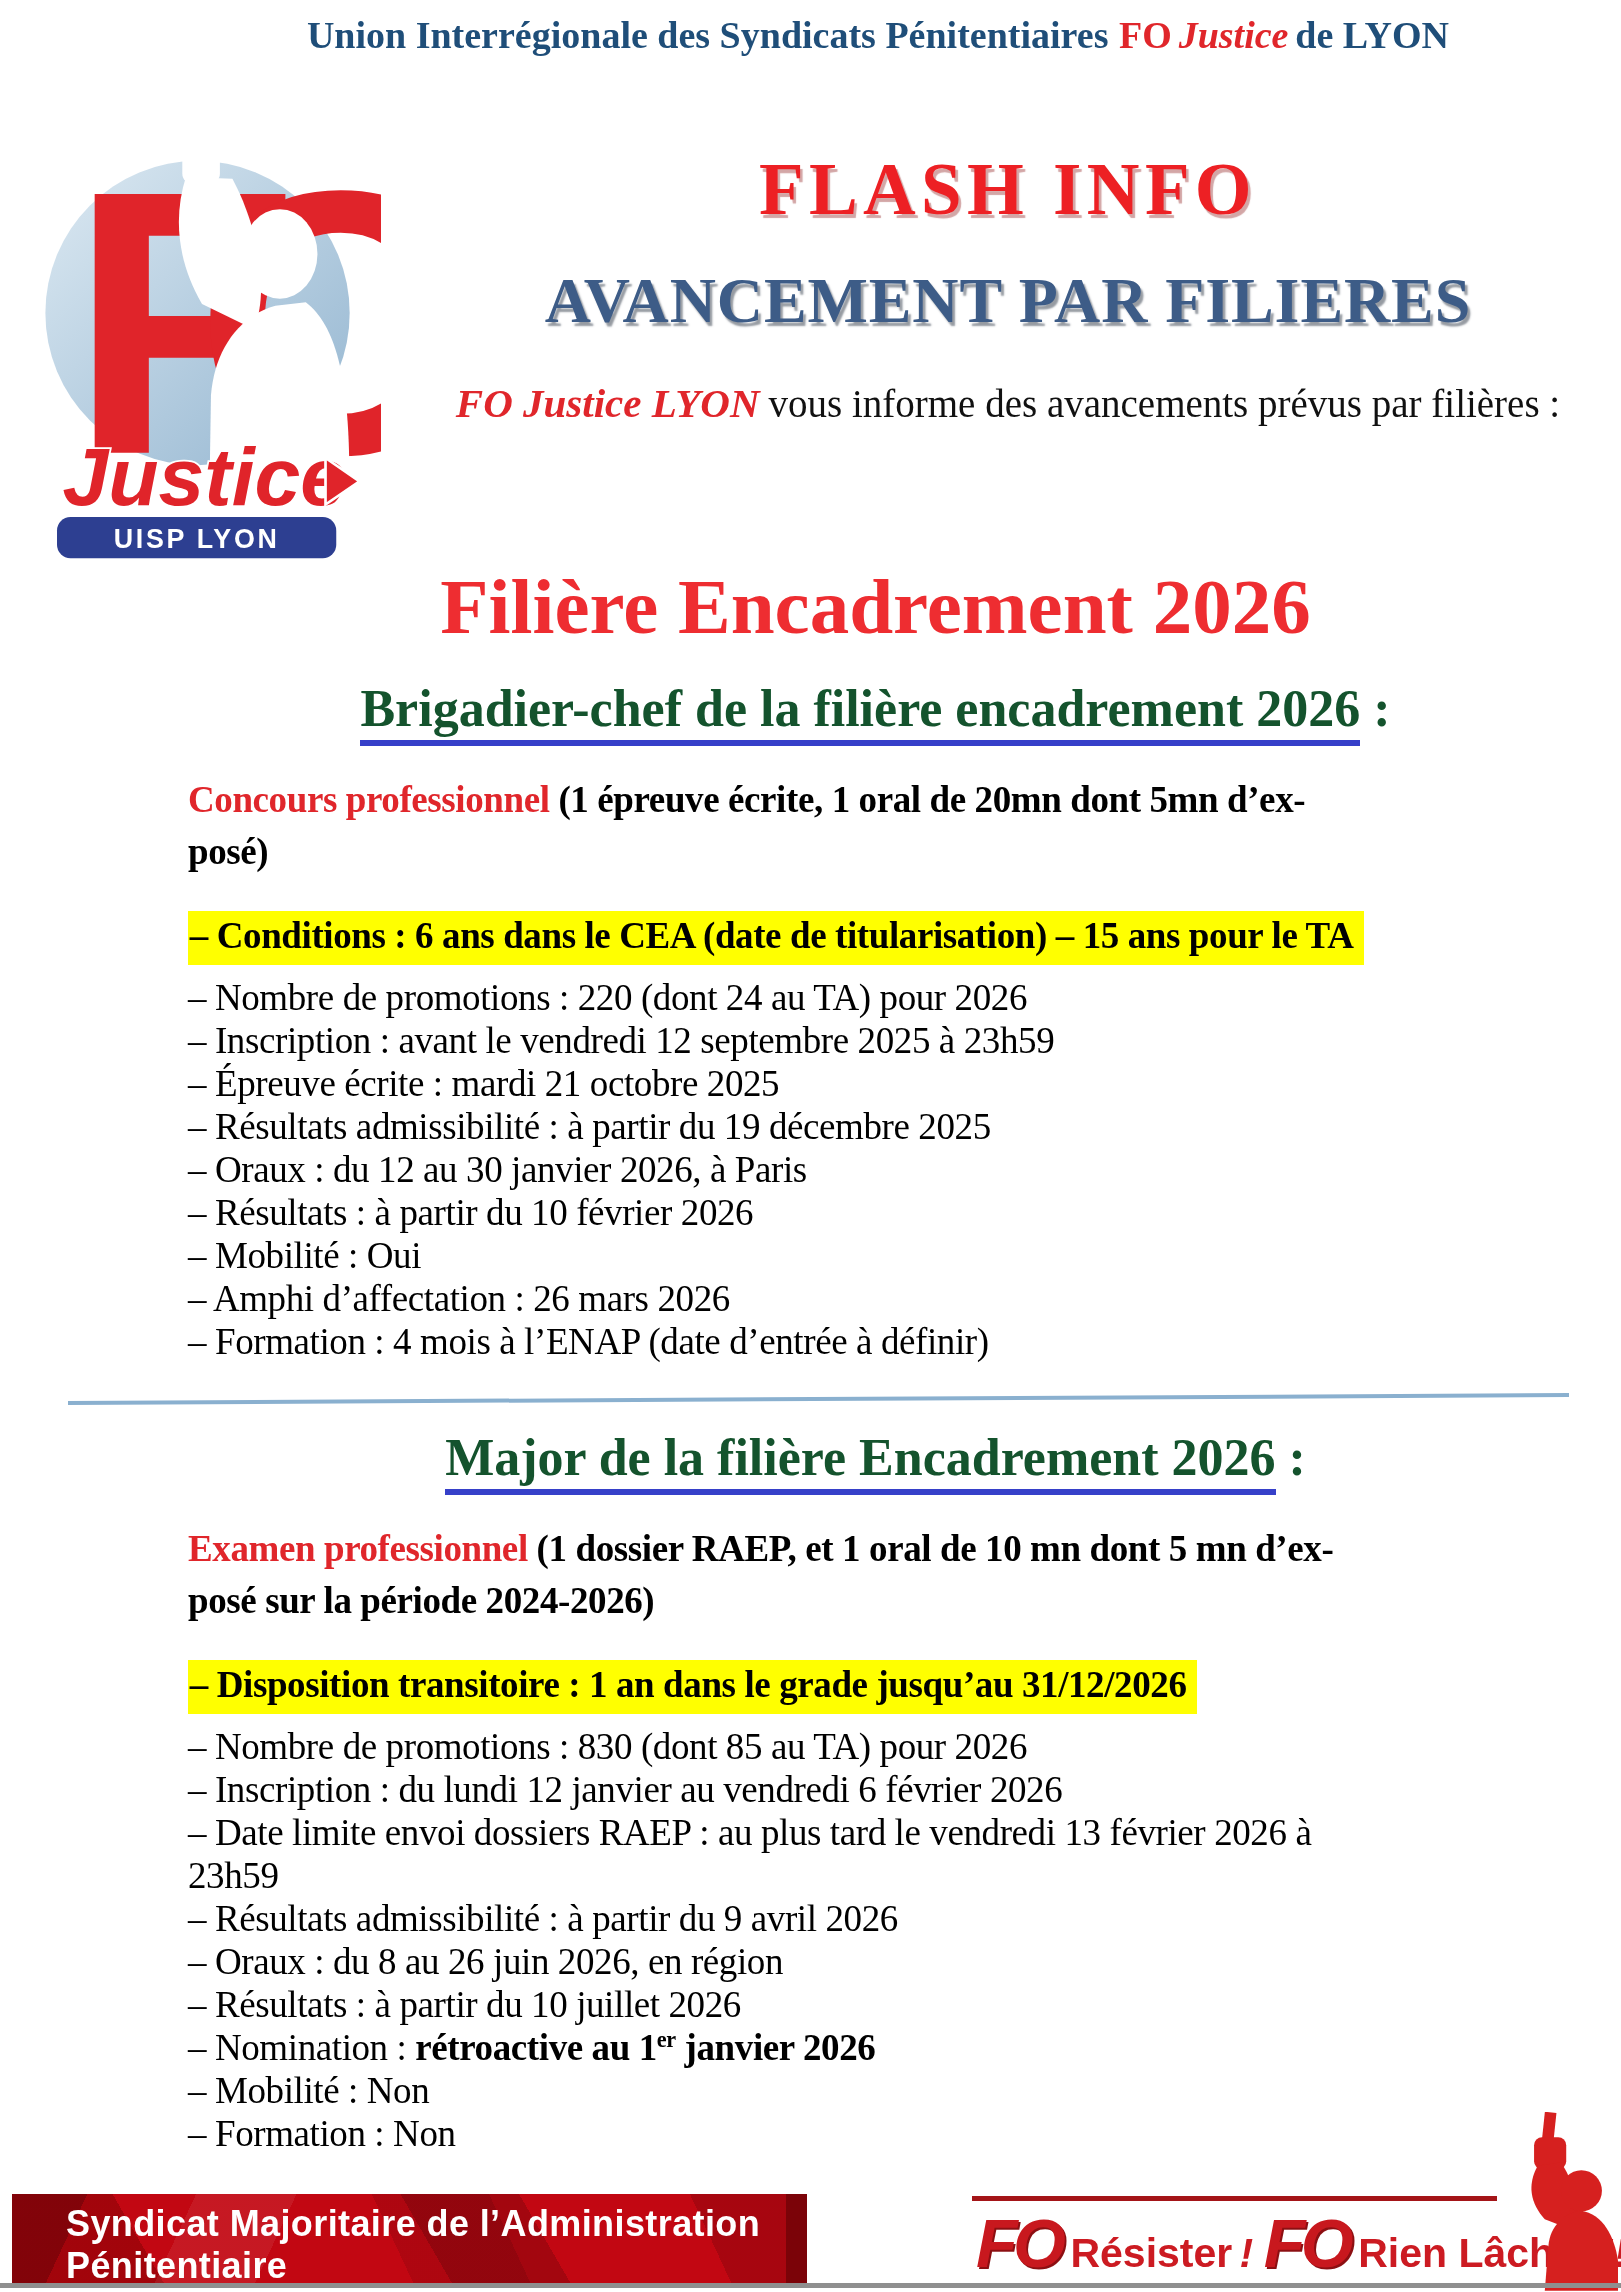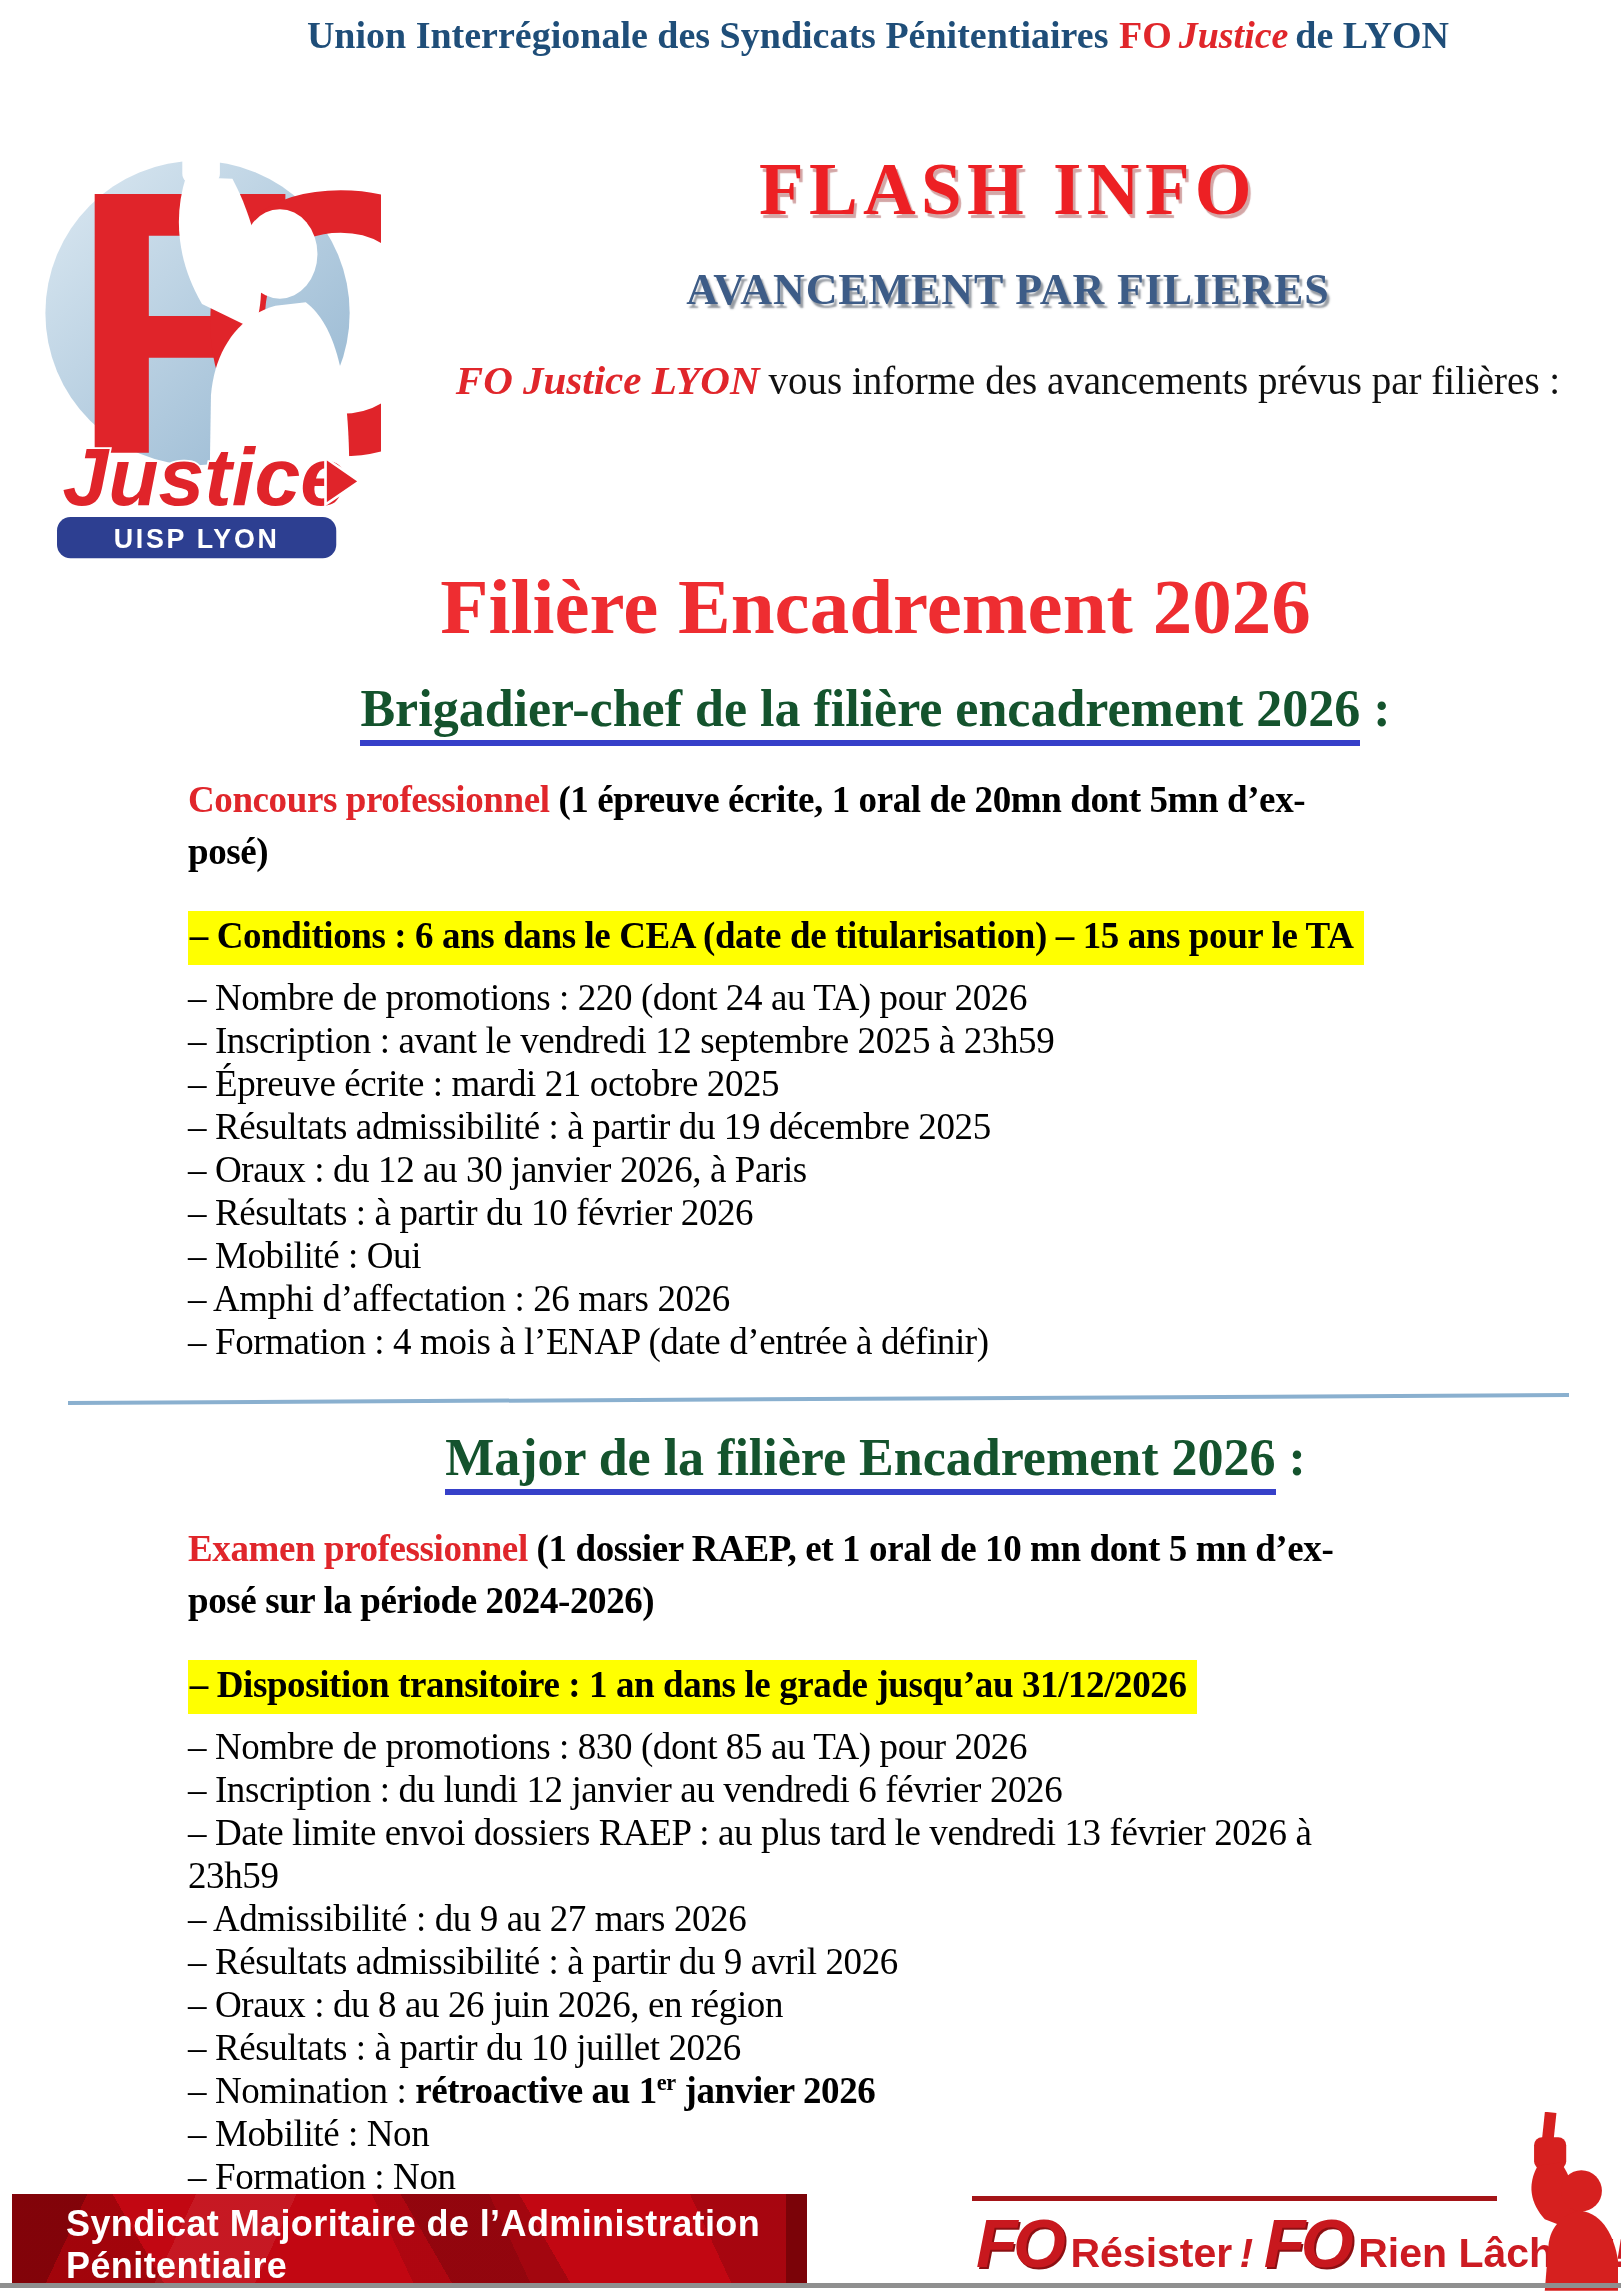--- a/index.html
+++ b/index.html
@@ -10,21 +10,21 @@
   .org-line{padding:12.5px 0 0 134px;text-align:center;font-weight:bold;font-size:38px;color:#1f4e79;}
   .org-line .fo{color:#e0262b;margin-left:.28em;}
   .org-line .just{color:#e0262b;font-style:italic;margin:0 .18em 0 .18em;}
 
   
   .hero{position:relative;height:491px;}
   .logo{position:absolute;left:23px;top:34px;}
   .hero-col{margin-left:394px;text-align:center;}
   .flash{padding-top:91px;font-size:73px;font-weight:bold;color:#ed2024;letter-spacing:5.4px;
          text-shadow:2.7px 3.6px 0.9px rgba(140,20,20,.38);text-align:center;}
-  .avance{margin-top:32px;font-size:44px;font-weight:bold;color:#3d5c87;letter-spacing:0.9px;
+  .avance{margin-top:32px;font-size:64px;font-weight:bold;color:#3d5c87;letter-spacing:0.9px;
           text-shadow:2.7px 3.6px 1.8px rgba(45,55,70,.5);}
   .intro{margin-top:41px;font-size:39px;color:#111;}
   .intro .brand{color:#e0262b;font-weight:bold;font-style:italic;font-size:41px;margin-right:.22em;}
 
   
   .content{margin:0 59px 0 188px;}
   .h1{margin:14.3px 0 0;text-align:center;font-size:79px;font-weight:bold;color:#ee2d31;}
   .h2wrap{margin-top:27px;text-align:center;font-size:52px;font-weight:bold;color:#14532d;}
   .h2wrap .u{border-bottom:6.3px solid #3640c9;padding-bottom:3.6px;}
   .lead{margin:36px 0 0;font-size:37px;font-weight:bold;line-height:1.42;letter-spacing:-0.4px;color:#000;}
@@ -137,21 +137,20 @@
       <span>posé sur la période 2024-2026)</span>
     </p>
     <div class="hlrow">
       <span class="hl">– Disposition transitoire : 1 an dans le grade jusqu’au 31/12/2026</span>
     </div>
     <div class="list">
 
     <div class="li"><span>– Nombre de promotions : 830 (dont 85 au TA) pour 2026</span></div>
         <div class="li"><span>– Inscription : du lundi 12 janvier au vendredi 6 février 2026</span></div>
         <div class="li"><span>– Date limite envoi dossiers RAEP : au plus tard le vendredi 13 février 2026 à</span><br><span>23h59</span></div>
-        <div class="li"><span>– Admissibilité : du 9 au 27 mars 2026</span></div>
         <div class="li"><span>– Résultats admissibilité : à partir du 9 avril 2026</span></div>
         <div class="li"><span>– Oraux : du 8 au 26 juin 2026, en région</span></div>
         <div class="li"><span>– Résultats : à partir du 10 juillet 2026</span></div>
         <div class="li"><span>– Nomination : </span><span class="b">rétroactive au 1</span><sup class="b">er</sup><span class="b"> janvier 2026</span></div>
         <div class="li"><span>– Mobilité : Non</span></div>
         <div class="li"><span>– Formation : Non</span></div>
       </div>
   </div>
 
   <div class="footer-red">

